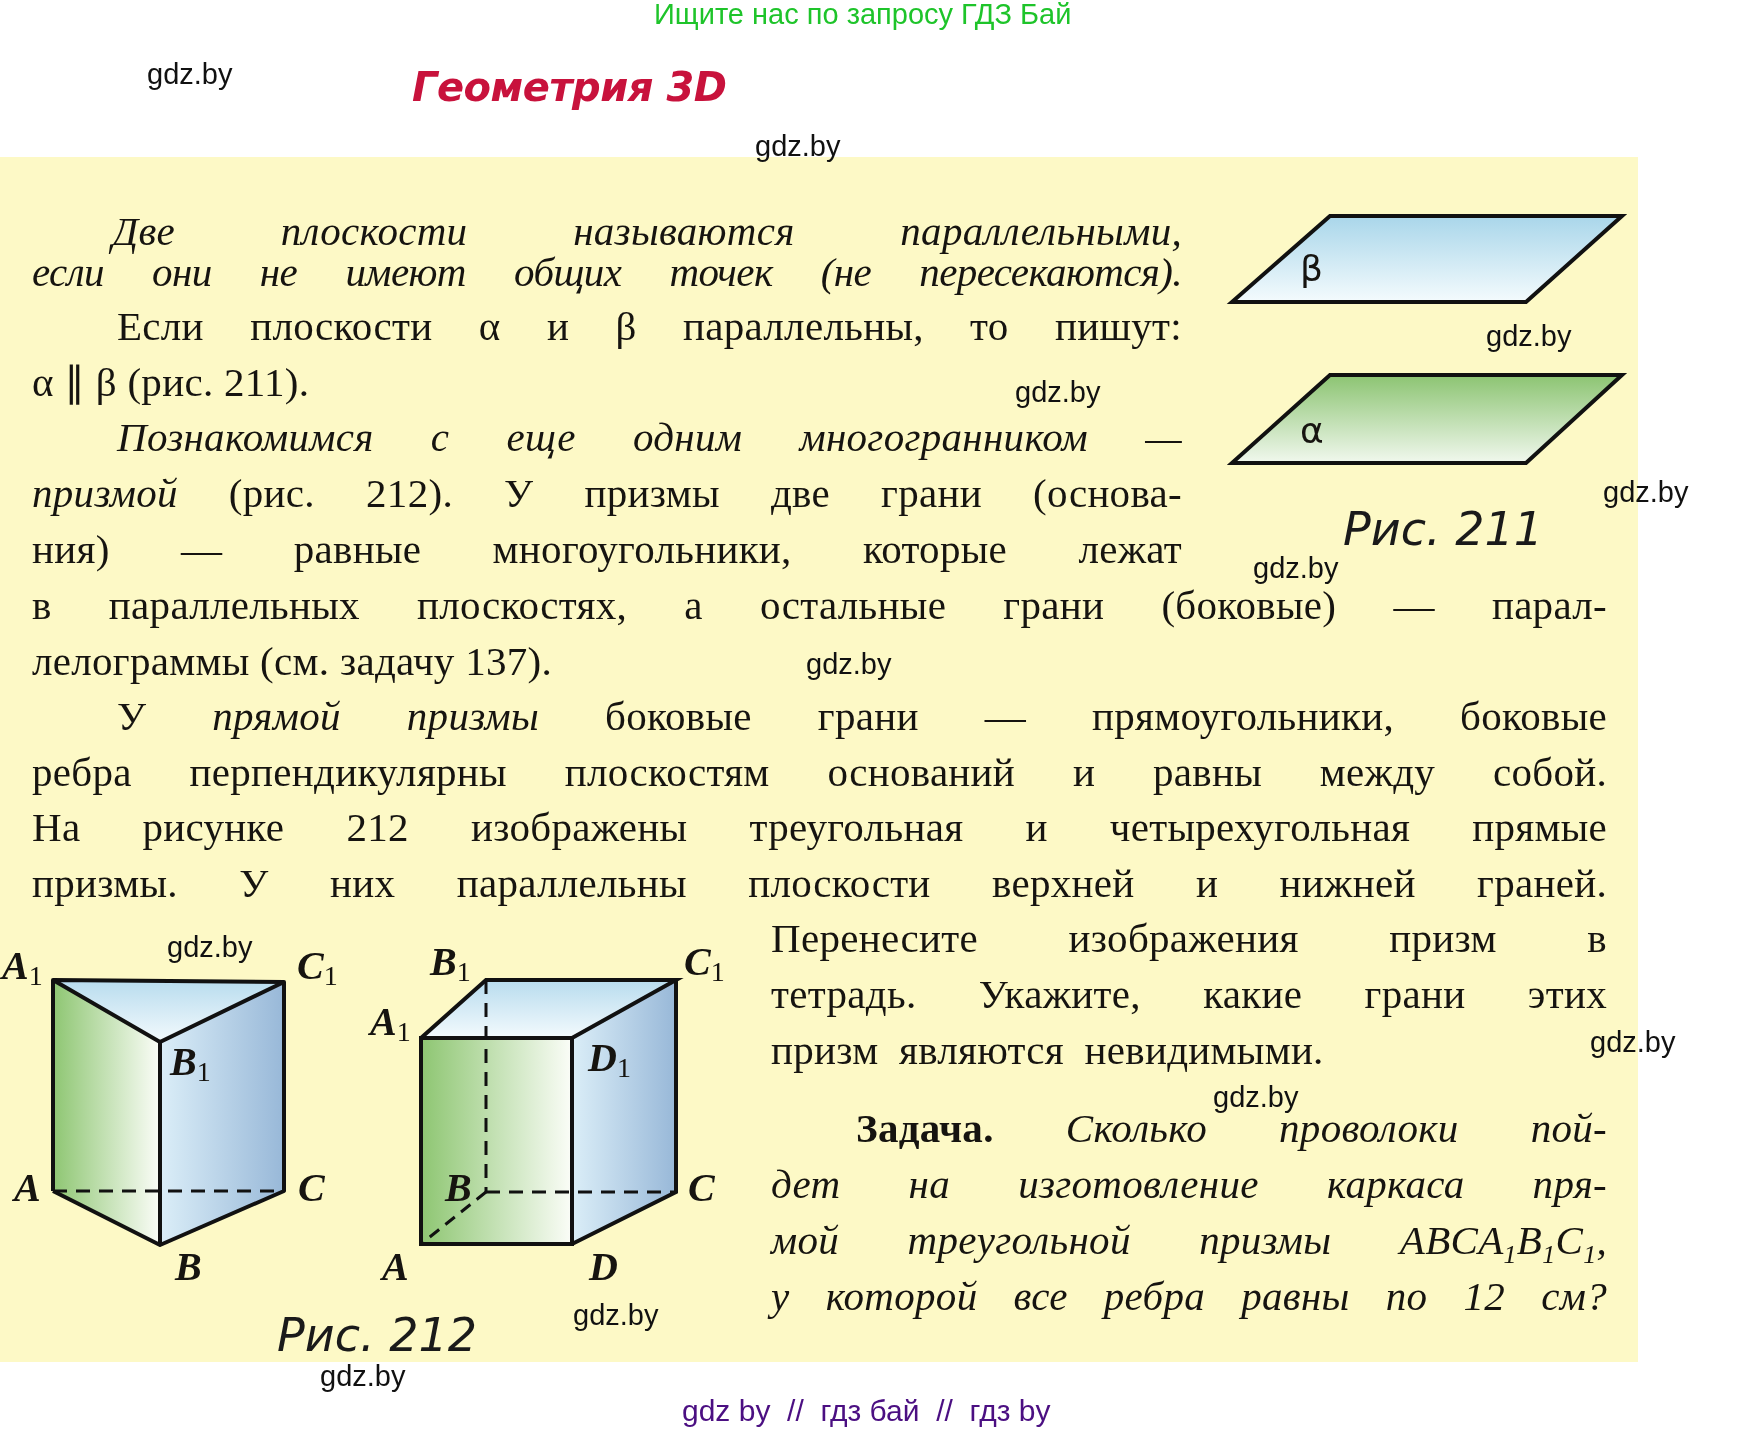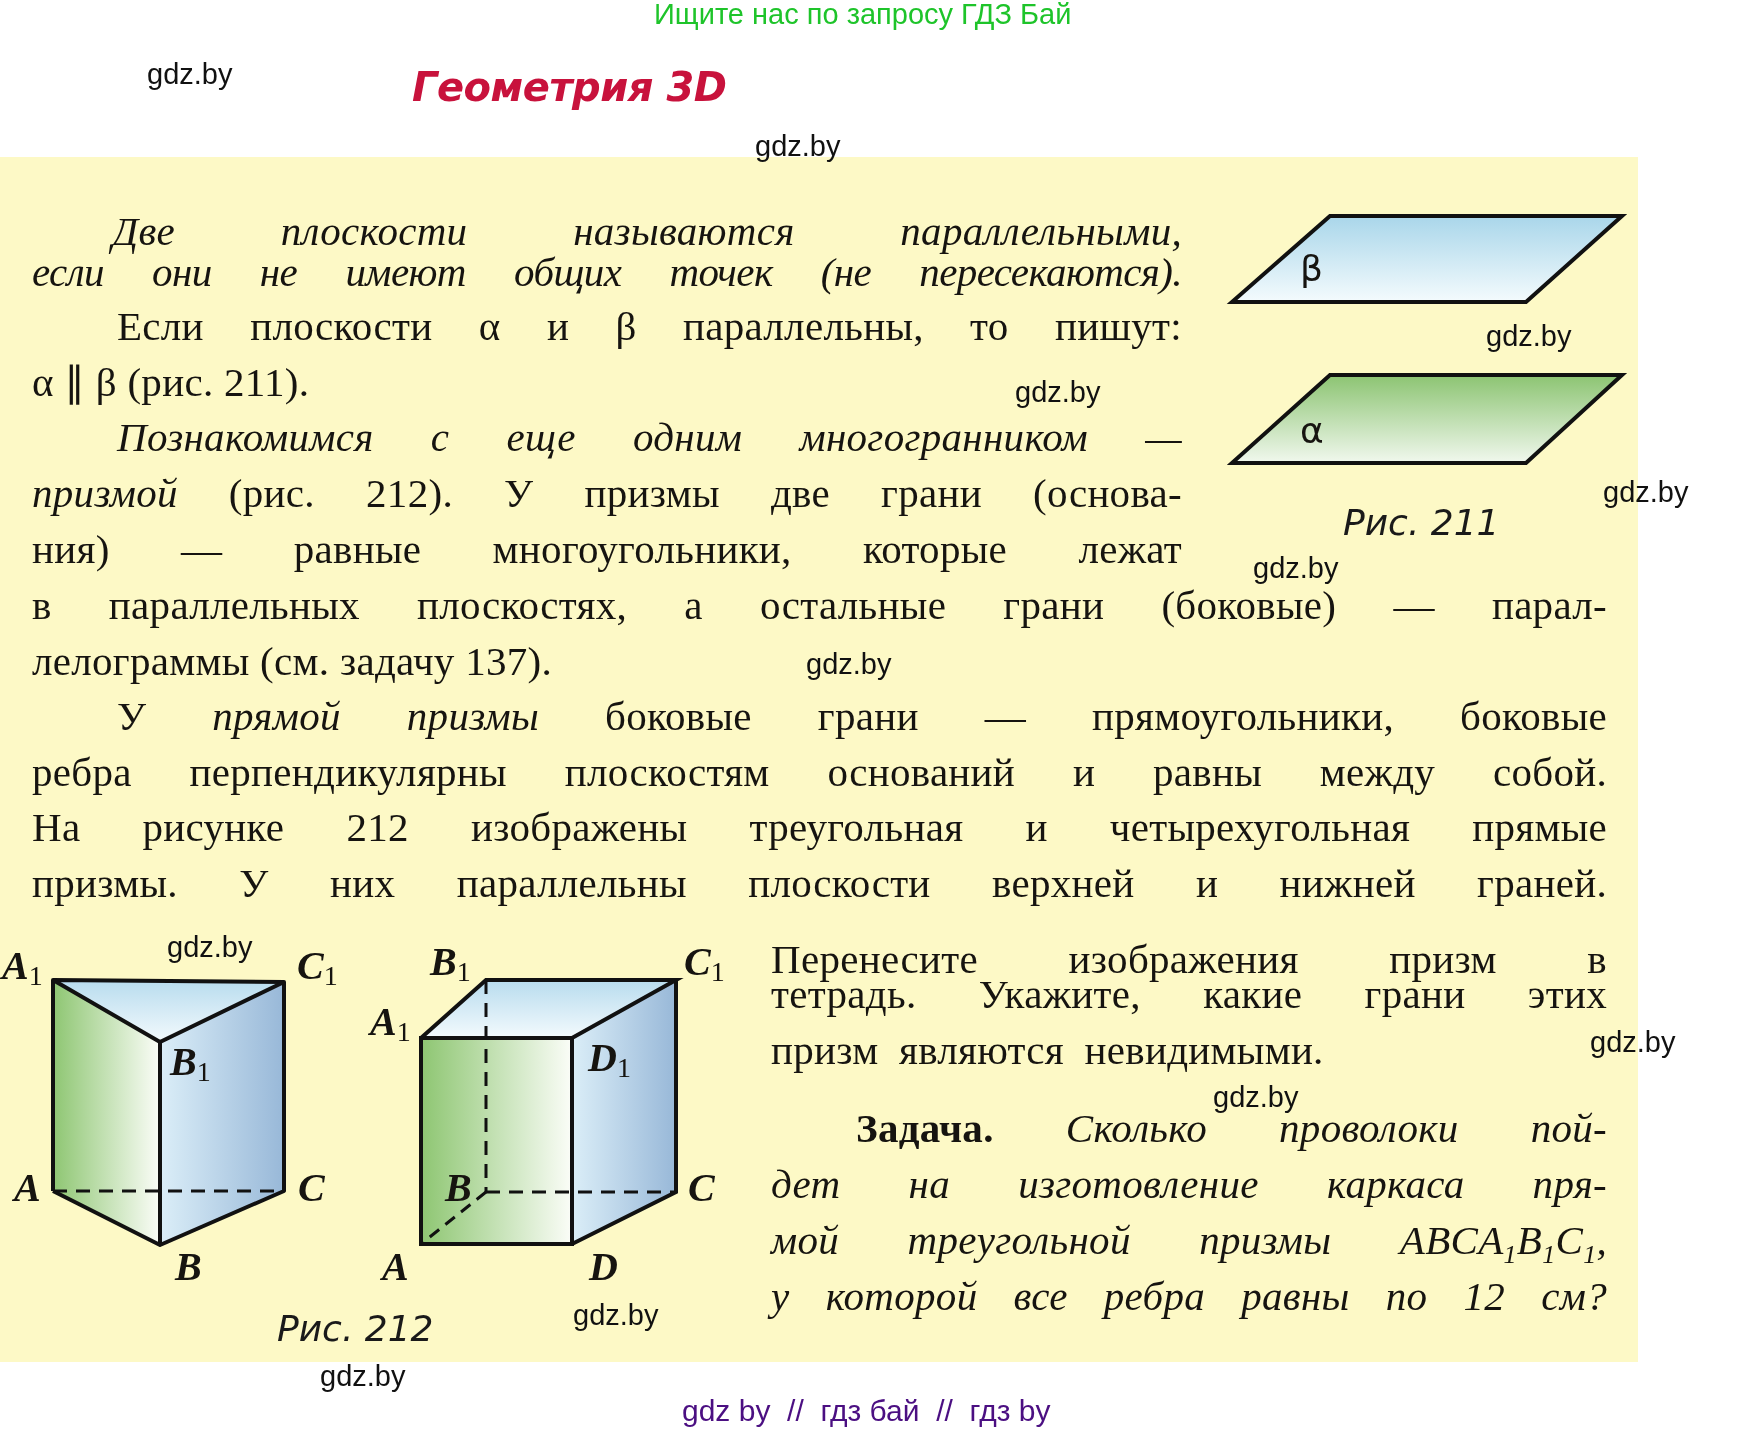--- a/index.html
+++ b/index.html
@@ -5,21 +5,21 @@
   html, body { margin:0; padding:0; }
   body { width:1756px; height:1433px; position:relative; background:#ffffff; overflow:hidden; }
   .abs { position:absolute; }
   .panel { position:absolute; left:0; top:157px; width:1638px; height:1205px; background:#fdf9c6; }
   .top-ad { position:absolute; left:654px; top:-2px; font-family:"Liberation Sans", sans-serif; font-size:29px; color:#1ec42a; white-space:nowrap; }
   .title { position:absolute; left:412px; top:64px; font-family:"DejaVu Sans", sans-serif; font-weight:bold; font-style:italic; font-size:40px; color:#c8123c; white-space:nowrap; letter-spacing:-0.5px; }
   .wm { position:absolute; font-family:Liberation Sans, sans-serif; font-size:29px; color:#111; white-space:nowrap; }
   .line { position:absolute; font-family:"Liberation Serif", serif; font-size:41px; color:#161410; white-space:nowrap; text-align:justify; text-align-last:justify; height:50px; line-height:50px; letter-spacing:0.3px; }
   .line i { font-style:italic; }
   .line b { font-weight:bold; }
-  .caption { position:absolute; font-family:"DejaVu Sans", sans-serif; font-style:italic; font-size:36px; color:#1a1a1a; white-space:nowrap; }
+  .caption { position:absolute; font-family:"DejaVu Sans", sans-serif; font-style:italic; font-size:46px; color:#1a1a1a; white-space:nowrap; }
   .footer { position:absolute; left:682px; top:1394px; font-family:"Liberation Sans", sans-serif; font-size:30px; color:#4b0f82; white-space:pre; }
 </style>
 </head>
 <body>
 
 <div class="panel"></div>
 
 <div class="top-ad">Ищите нас по запросу ГДЗ Бай</div>
 <div class="title">Геометрия 3D</div>
 
@@ -43,21 +43,21 @@
 <div class="line" style="left:117px;top:412px;width:1065px;font-style:italic;">Познакомимся с еще одним многогранником —</div>
 <div class="line" style="left:32px;top:468px;width:1150px;"><i>призмой</i><span> (рис. 212). У призмы две грани (основа-</span></div>
 <div class="line" style="left:32px;top:524px;width:1150px;">ния) — равные многоугольники, которые лежат</div>
 <div class="line" style="left:32px;top:580px;width:1575px;">в параллельных плоскостях, а остальные грани (боковые) — парал-</div>
 <div class="line" style="left:32px;top:636px;text-align:left;text-align-last:left;">лелограммы (см. задачу 137).</div>
 <div class="line" style="left:117px;top:691px;width:1490px;"><span>У </span><i>прямой призмы</i><span> боковые грани — прямоугольники, боковые</span></div>
 <div class="line" style="left:32px;top:747px;width:1575px;">ребра перпендикулярны плоскостям оснований и равны между собой.</div>
 <div class="line" style="left:32px;top:802px;width:1575px;">На рисунке 212 изображены треугольная и четырехугольная прямые</div>
 <div class="line" style="left:32px;top:858px;width:1575px;">призмы. У них параллельны плоскости верхней и нижней граней.</div>
 
-<div class="line" style="left:771px;top:913px;width:836px;margin-top:21px;">Перенесите изображения призм в</div>
+<div class="line" style="left:771px;top:913px;width:836px;">Перенесите изображения призм в</div>
 <div class="line" style="left:771px;top:969px;width:836px;">тетрадь. Укажите, какие грани этих</div>
 <div class="line" style="left:771px;top:1025px;text-align:left;text-align-last:left;word-spacing:10px;">призм являются невидимыми.</div>
 
 <div class="line" style="left:856px;top:1103px;width:751px;"><b>Задача.</b><i> Сколько проволоки пой-</i></div>
 <div class="line" style="left:771px;top:1159px;width:836px;"><i>дет на изготовление каркаса пря-</i></div>
 <div class="line" style="left:771px;top:1215px;width:836px;"><i><span>мой треугольной призмы ABCA</span><sub style="font-size:26px;">1</sub><span>B</span><sub style="font-size:26px;">1</sub><span>C</span><sub style="font-size:26px;">1</sub><span>,</span></i></div>
 <div class="line" style="left:771px;top:1271px;width:836px;"><i>у которой все ребра равны по 12 см?</i></div>
 
 <svg class="abs" style="left:0;top:0;" width="1756" height="1433">
   <defs>

